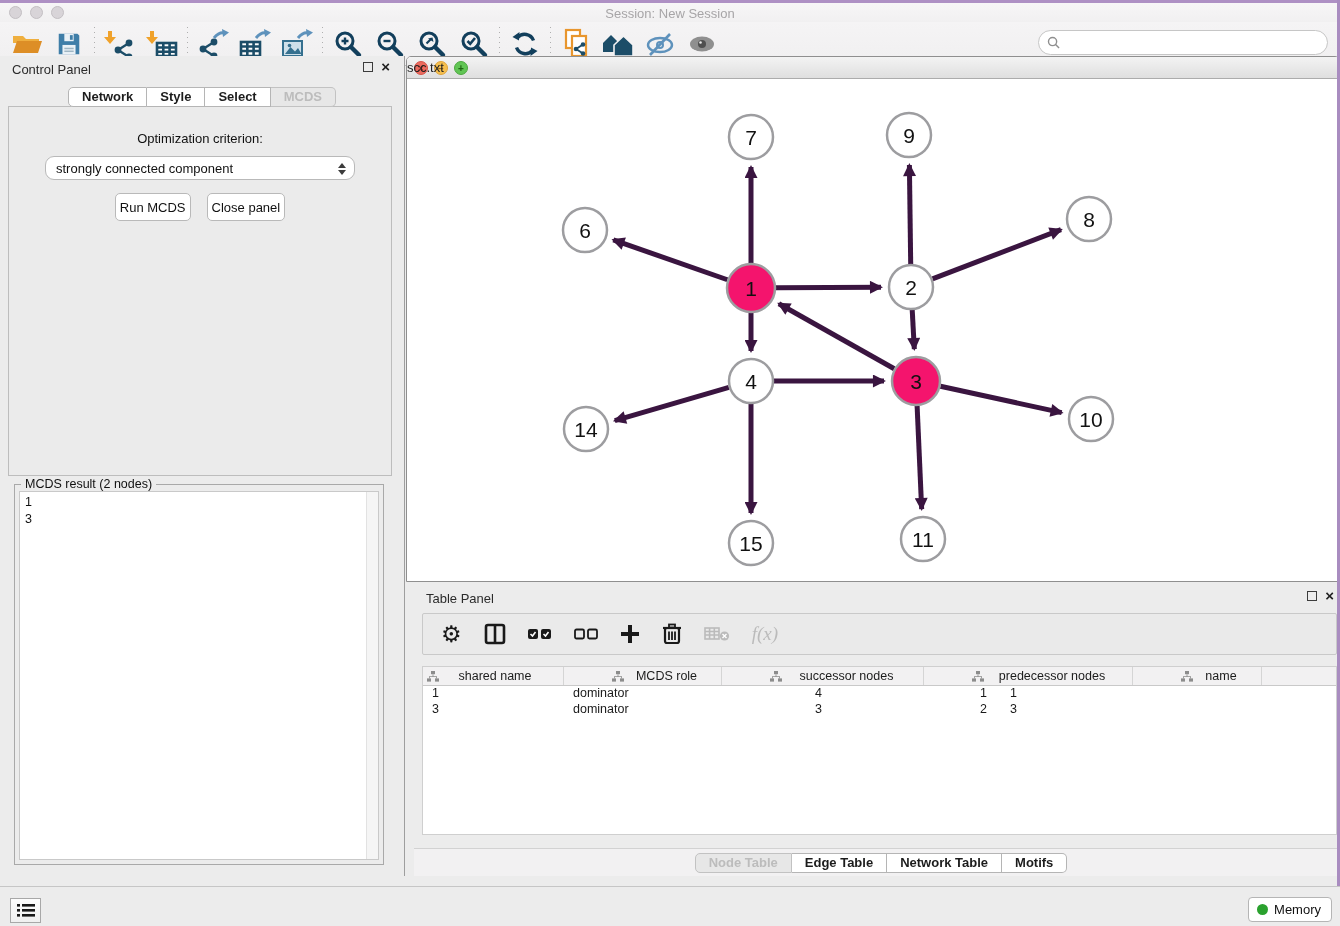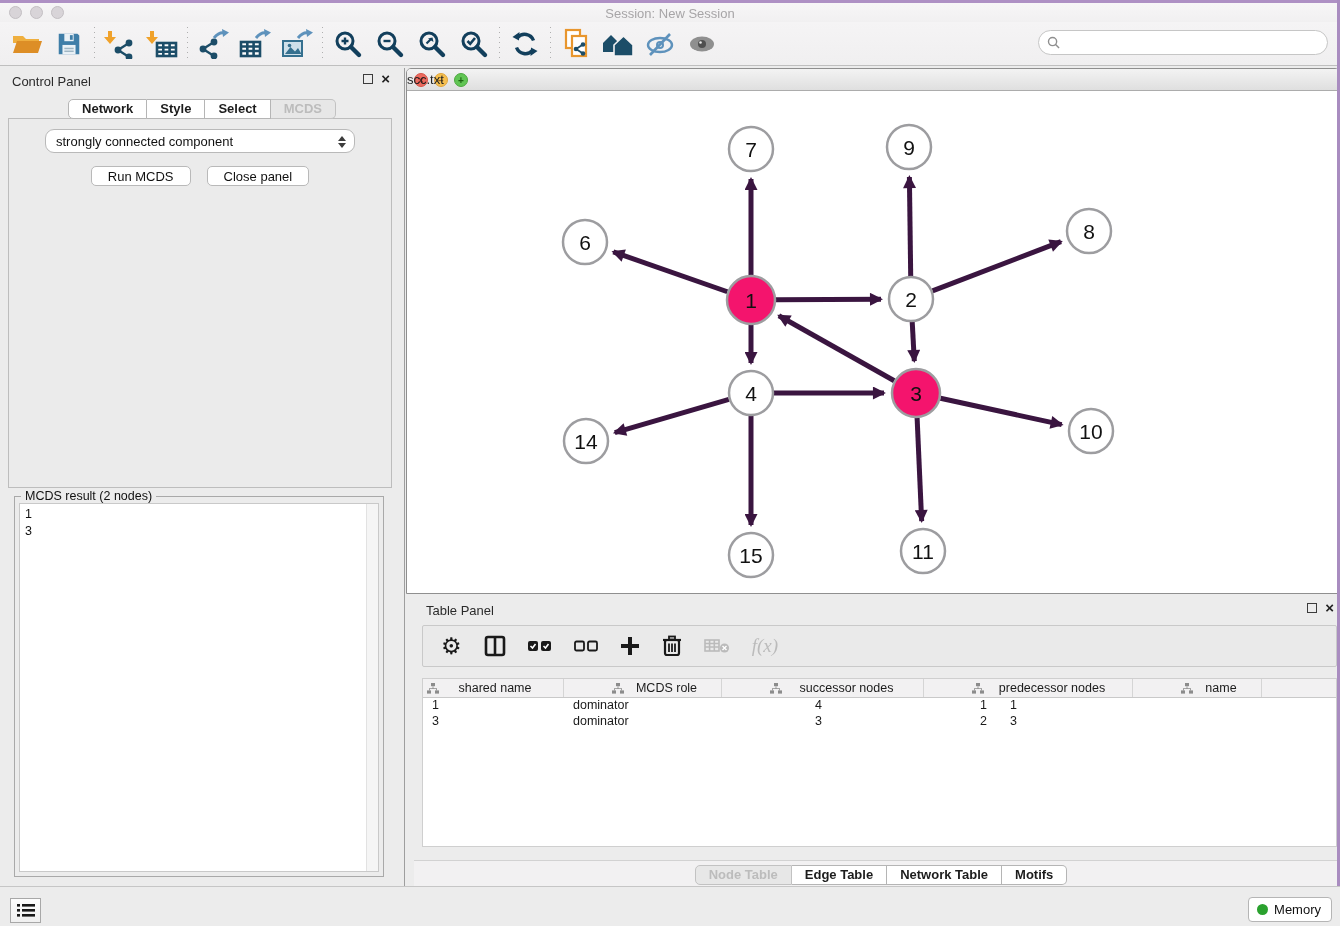--- a/index.html
+++ b/index.html
@@ -23,21 +23,21 @@
              background:linear-gradient(#F5F4F5,#F0EFF0); border-bottom:1px solid #BFBFBF;
              display:flex; align-items:center; padding-left:6px; }
   .tbtn { width:42px; height:38px; display:flex; align-items:center; justify-content:center; cursor:default; }
   .tsep { width:1px; height:34px; margin:0 4px; background-image:linear-gradient(#AFAFAF 30%, rgba(0,0,0,0) 0%);
           background-size:1px 5px; background-repeat:repeat-y; }
   .searchbox { position:absolute; right:12px; top:8px; width:290px; height:25px; background:#FFFFFF;
                border:1px solid #C6C6C6; border-radius:13px; display:flex; align-items:center; padding-left:8px; }
   .searchbox input { border:none; outline:none; flex:1; font-size:13px; background:transparent; margin-left:5px; height:20px; }
 
   
-  .main { position:absolute; left:0; top:68px; width:1340px; height:820px; }
+  .main { position:absolute; left:0; top:56px; width:1340px; height:820px; }
   .dock { position:absolute; left:0; top:0; width:405px; height:820px; background:#ECECEC;
           border-right:1px solid #9E9E9E; }
   .rightarea { position:absolute; left:406px; top:0; width:934px; height:820px; }
 
   
   .panel-titlerow { position:absolute; left:0; top:0; width:100%; height:26px; }
   .panel-title { position:absolute; left:12px; top:6px; font-size:13px; color:#2b2b2b; }
   .winbtns { position:absolute; right:14px; top:6px; display:flex; gap:8px; align-items:center; }
   .float-ic { width:10px; height:10px; border:1.5px solid #3c3c3c; display:inline-block; }
   .close-ic { font-size:15px; font-weight:bold; color:#222; line-height:10px; }
@@ -54,21 +54,21 @@
             border:1px solid #BDBDBD; }
   .opt-label { margin-top:24px; text-align:center; font-size:13px; color:#111; }
   .selectrow { display:flex; justify-content:center; margin-top:10px; }
   .select { width:310px; height:24px; background:#FFFFFF; border:1px solid #B9B9B9; border-radius:9px;
             display:flex; align-items:center; font-size:13px; color:#111; padding-left:10px; position:relative; }
   .stepper { position:absolute; right:6px; top:3px; width:12px; height:18px; display:flex; flex-direction:column;
              align-items:center; justify-content:center; gap:2px; }
   .stepper .up    { width:0; height:0; border-left:4px solid transparent; border-right:4px solid transparent; border-bottom:5px solid #3c3c3c; }
   .stepper .down  { width:0; height:0; border-left:4px solid transparent; border-right:4px solid transparent; border-top:5px solid #3c3c3c; }
   .btnrow { display:flex; justify-content:center; gap:16px; margin-top:13px; }
-  .mbtn { height:20px; padding:0 16px; background:#FFFFFF; border:1px solid #B9B9B9; border-radius:5px;
+  .mbtn { height:28px; padding:0 4px; background:#FFFFFF; border:1px solid #B9B9B9; border-radius:5px;
           font-size:13px; color:#111; font-family:"Liberation Sans",sans-serif; }
 
   .fieldset { position:absolute; left:14px; top:428px; width:370px; height:381px; border:1px solid #A9A9A9; }
   .fieldset .legend { position:absolute; left:6px; top:-8px; background:#ECECEC; padding:0 4px;
                       font-size:12.5px; color:#111; }
   .resultarea { position:absolute; left:4px; top:6px; right:4px; bottom:4px; background:#FFFFFF;
                 border:1px solid #C9C9C9; font-size:12.5px; color:#111; padding:2px 5px;
                 white-space:pre; line-height:17px; }
   .resultscroll { position:absolute; right:0; top:0; bottom:0; width:12px; background:#F5F5F5; border-left:1px solid #E2E2E2; }
 
@@ -295,20 +295,21 @@
         <span class="close-ic">×</span>
       </span>
     </div>
     <div class="cp-tabs tabgroup" id="cp-tabs">
         <span class="tab">Network</span>
         <span class="tab">Style</span>
         <span class="tab">Select</span>
         <span class="tab active">MCDS</span>
       </div>
     <div class="cp-box">
+      <div class="opt-label">Optimization criterion:</div>
       <div class="selectrow">
         <div class="select">
           <span>strongly connected component</span>
           <span class="stepper">
               <span class="up"></span>
               <span class="down"></span>
             </span>
         </div>
       </div>
       <div class="btnrow">

